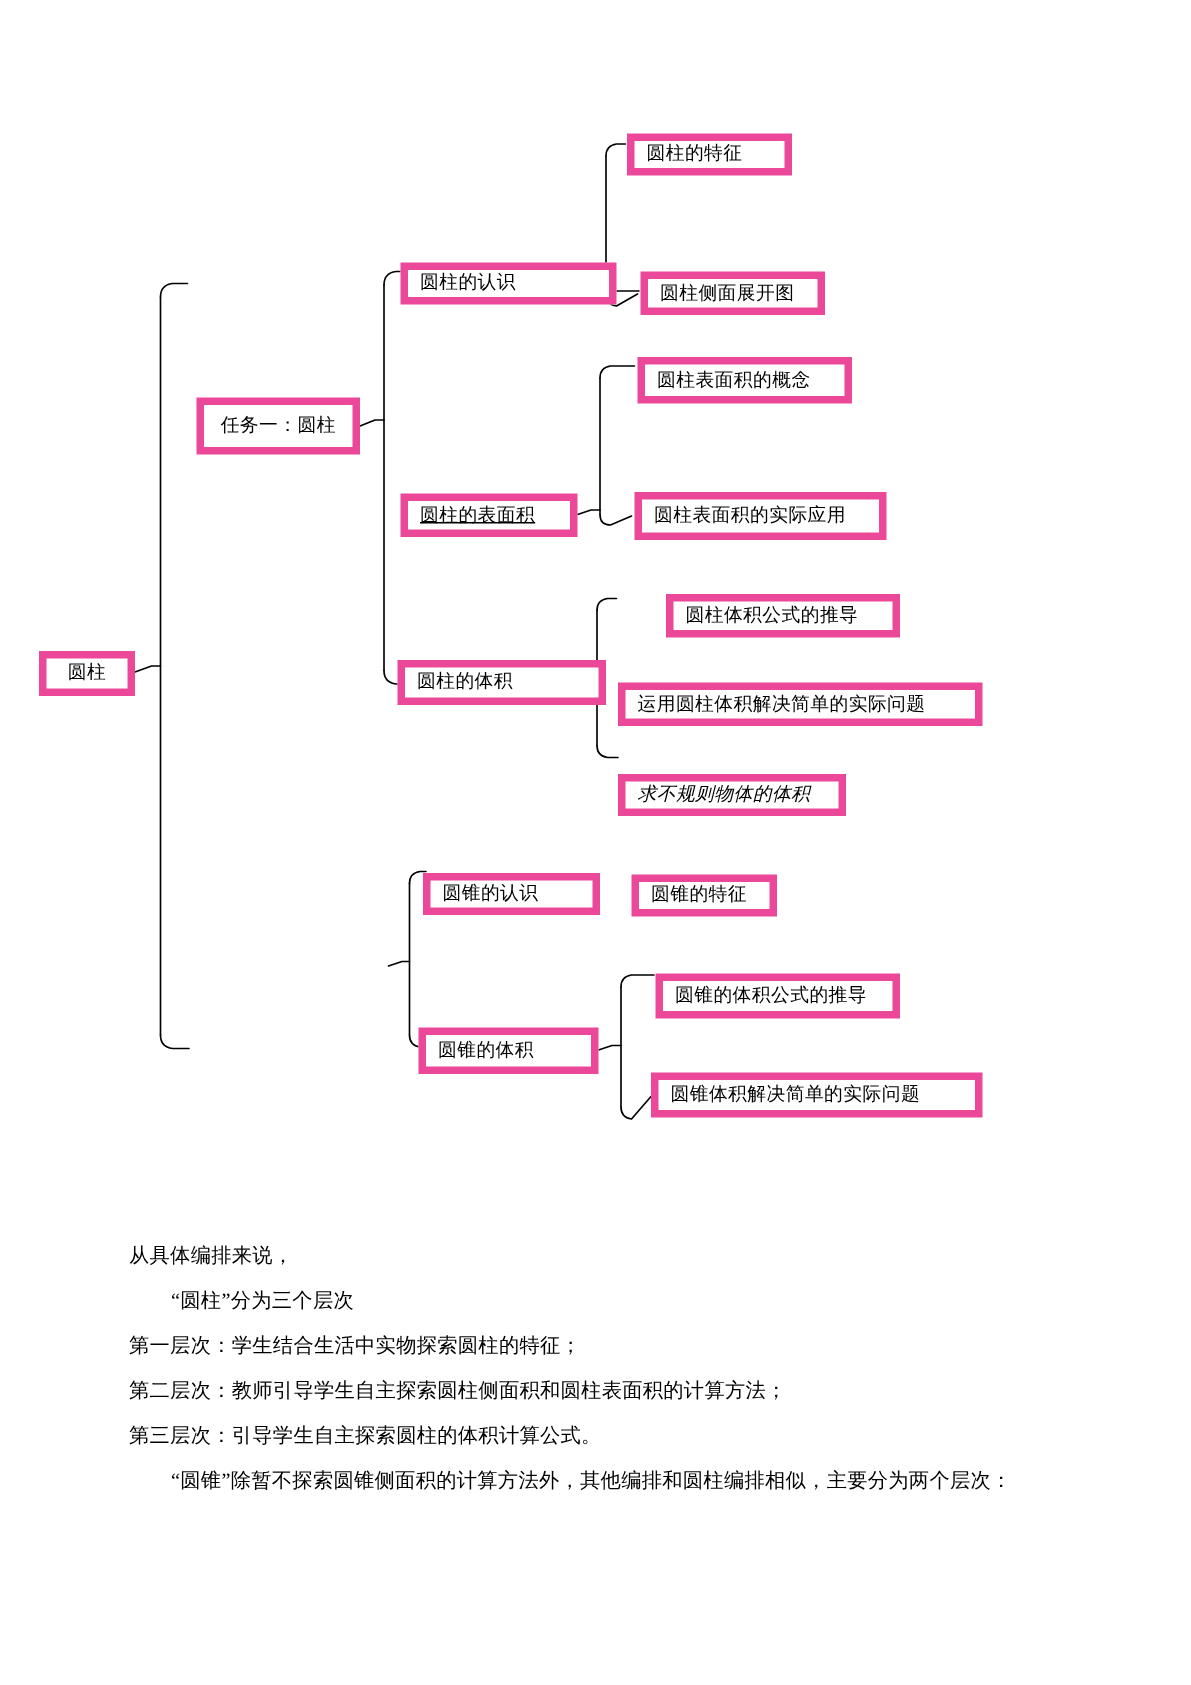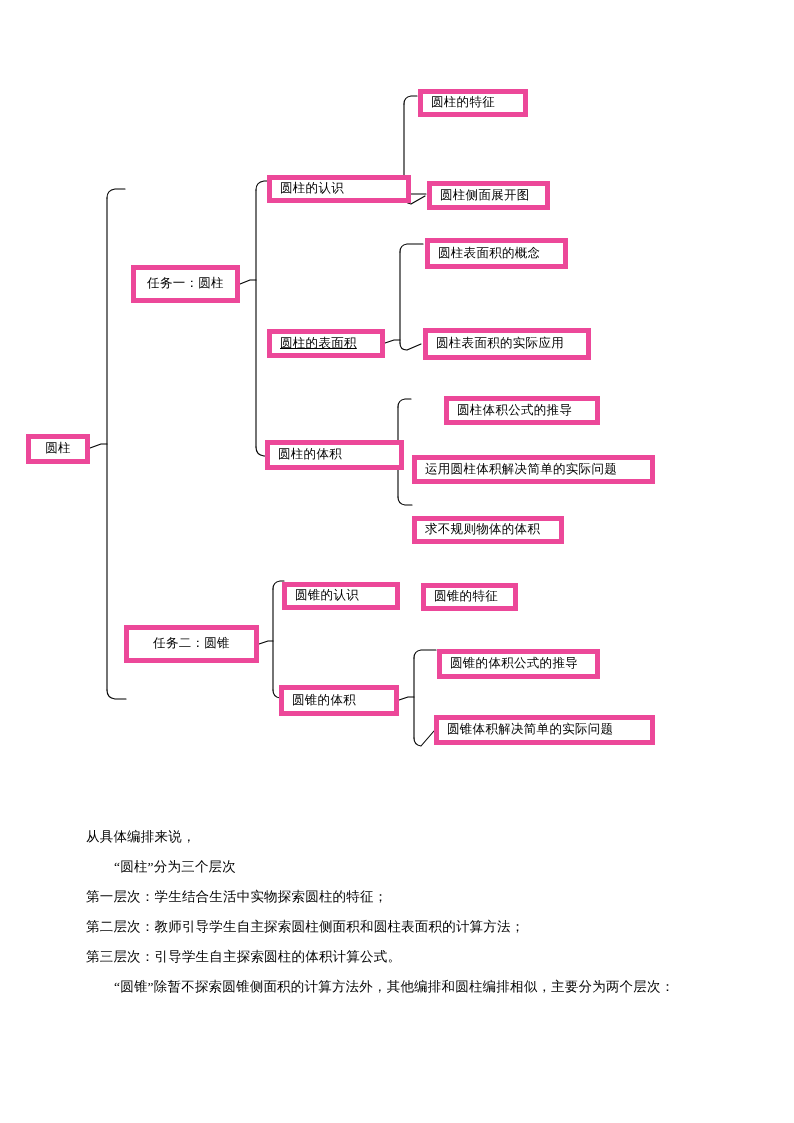--- a/index.html
+++ b/index.html
@@ -133,35 +133,34 @@
         <path d="M 399,700 L 408,697 L 414,697"></path>
         <path d="M 414,658 L 414,738"></path>
         <path d="M 414,658 Q 414,651 421,650 L 436,650"></path>
         <path d="M 414,738 Q 414,745 421,746 L 434,731"></path>
       </g>
     </svg>
 
     <div class="node center" style="left:26px; top:434px; width:64px; height:30px;">圆柱</div>
 
     <div class="node center" style="left:131px; top:265px; width:109px; height:38px;">任务一：圆柱</div>
-    <div class="node center" style="left:124px; top:625px; width:135px; height:38px;">任务二：圆锥</div>
 
     <div class="node" style="left:267px; top:175px; width:144px; height:28px;">圆柱的认识</div>
     <div class="node" style="left:267px; top:329px; width:118px; height:29px;text-decoration:underline;">圆柱的表面积</div>
     <div class="node" style="left:265px; top:440px; width:139px; height:30px;">圆柱的体积</div>
     <div class="node" style="left:282px; top:582px; width:118px; height:28px;">圆锥的认识</div>
     <div class="node" style="left:279px; top:685px; width:120px; height:31px;">圆锥的体积</div>
 
     <div class="node" style="left:418px; top:89px; width:110px; height:28px;">圆柱的特征</div>
     <div class="node" style="left:427px; top:181px; width:123px; height:29px;">圆柱侧面展开图</div>
     <div class="node" style="left:425px; top:238px; width:143px; height:31px;">圆柱表面积的概念</div>
     <div class="node" style="left:423px; top:328px; width:168px; height:32px;">圆柱表面积的实际应用</div>
     <div class="node" style="left:412px; top:396px; width:156px; height:29px;margin-left:32px;">圆柱体积公式的推导</div>
     <div class="node" style="left:412px; top:455px; width:243px; height:29px;">运用圆柱体积解决简单的实际问题</div>
-    <div class="node" style="left:412px; top:516px; width:152px; height:28px;">求不规则物体的体积</div>
+    <div class="node" style="left:412px; top:516px; width:152px; height:28px;font-style:italic;">求不规则物体的体积</div>
     <div class="node" style="left:421px; top:583px; width:97px; height:28px;">圆锥的特征</div>
     <div class="node" style="left:437px; top:649px; width:163px; height:30px;">圆锥的体积公式的推导</div>
     <div class="node" style="left:434px; top:715px; width:221px; height:30px;">圆锥体积解决简单的实际问题</div>
   </div>
 
   <div class="body-text">
     <p class="plain">从具体编排来说，</p>
     <p class="indent">“圆柱”分为三个层次</p>
     <p class="plain">第一层次：学生结合生活中实物探索圆柱的特征；</p>
     <p class="plain">第二层次：教师引导学生自主探索圆柱侧面积和圆柱表面积的计算方法；</p>

